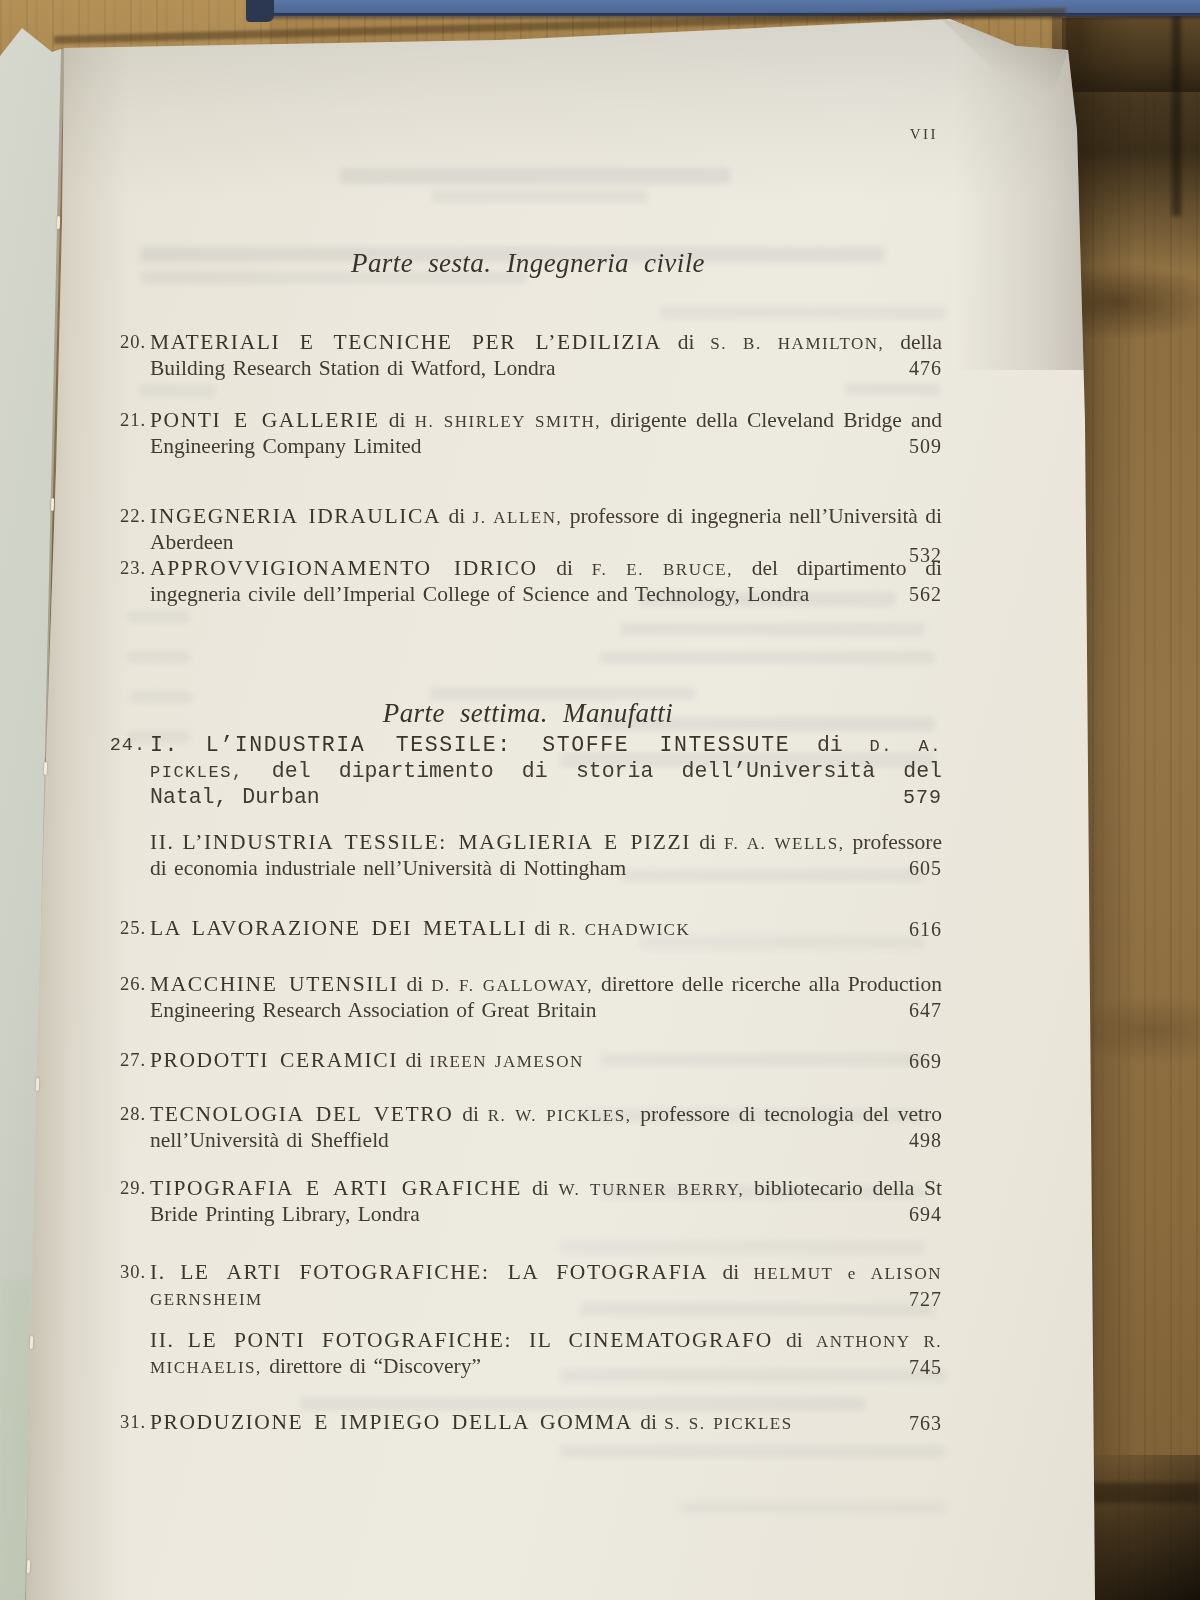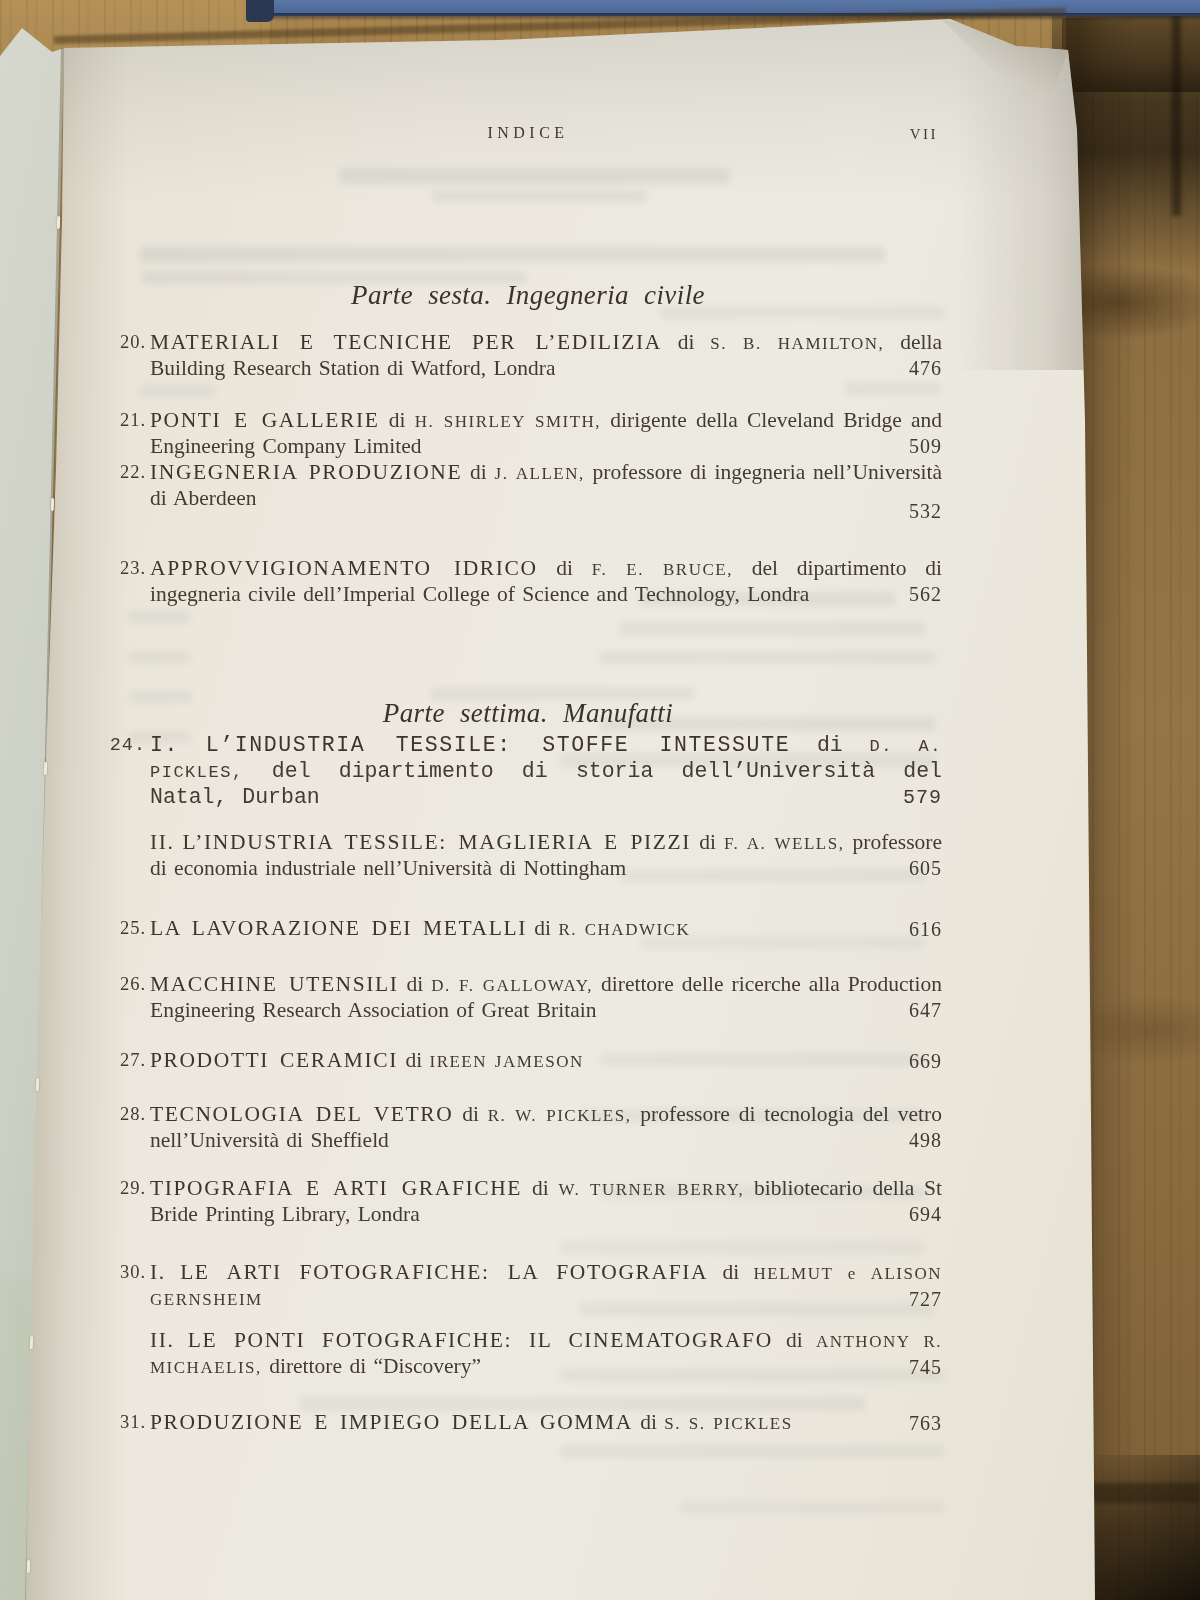--- a/index.html
+++ b/index.html
@@ -146,24 +146,23 @@
         <div class="ghost" style="left: 580px; top: 1303px; width: 355px; height: 13px; opacity: 0.07;"></div>
         <div class="ghost" style="left: 560px; top: 1369px; width: 385px; height: 13px; opacity: 0.07;"></div>
         <div class="ghost" style="left: 300px; top: 1397px; width: 565px; height: 14px; opacity: 0.08;"></div>
         <div class="ghost" style="left: 560px; top: 1445px; width: 385px; height: 13px; opacity: 0.07;"></div>
         <div class="ghost" style="left: 680px; top: 1501px; width: 265px; height: 13px; opacity: 0.06;"></div>
       </div>
     <div class="fold"></div>
     <div class="fold-line"></div>
 
     <div class="toc">
-      <div class="hdr-title">INDICE</div>
       <div class="hdr-num">VII</div>
       <div id="sections-root">
-          <div class="sec-heading" style="top: 248px; margin-top: 32px;">Parte sesta. Ingegneria civile</div>
+          <div class="sec-heading" style="top: 248px;">Parte sesta. Ingegneria civile</div>
           <div class="entry" style="top: 330px;">
     <span class="num">20.</span>
     <p class="etext">
       <span class="caps"></span>
       <span class="caps">MATERIALI E TECNICHE PER L’EDILIZIA</span>
       <span class="di">di</span>
       <span class="author">S. B. HAMILTON,</span>
       <span class="desc">della Building Research Station di Watford, Londra</span>
     </p>
     <span class="pnum">476</span>
@@ -172,25 +171,25 @@
     <span class="num">21.</span>
     <p class="etext">
       <span class="caps"></span>
       <span class="caps">PONTI E GALLERIE</span>
       <span class="di">di</span>
       <span class="author">H. SHIRLEY SMITH,</span>
       <span class="desc">dirigente della Cleveland Bridge and Engineering Company Limited</span>
     </p>
     <span class="pnum">509</span>
   </div>
-          <div class="entry" style="top: 460px;">
+          <div class="entry" style="top: 504px;">
     <span class="num">22.</span>
     <p class="etext">
       <span class="caps"></span>
-      <span class="caps">INGEGNERIA PRODUZIONE</span>
+      <span class="caps">INGEGNERIA IDRAULICA</span>
       <span class="di">di</span>
       <span class="author">J. ALLEN,</span>
       <span class="desc">professore di ingegneria nell’Università di Aberdeen</span>
     </p>
     <span class="pnum low">532</span>
   </div>
           <div class="entry" style="top: 556px;">
     <span class="num">23.</span>
     <p class="etext">
       <span class="caps"></span>

